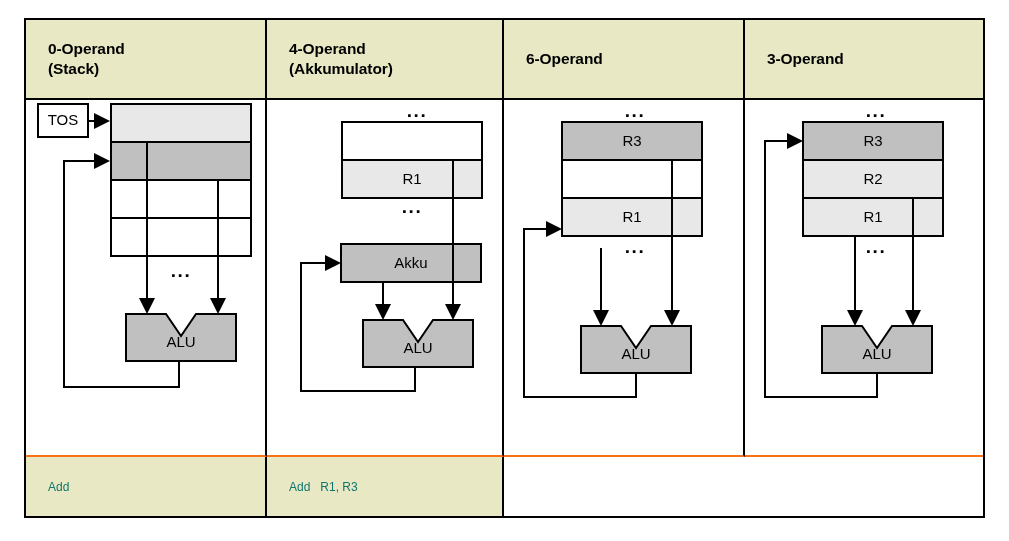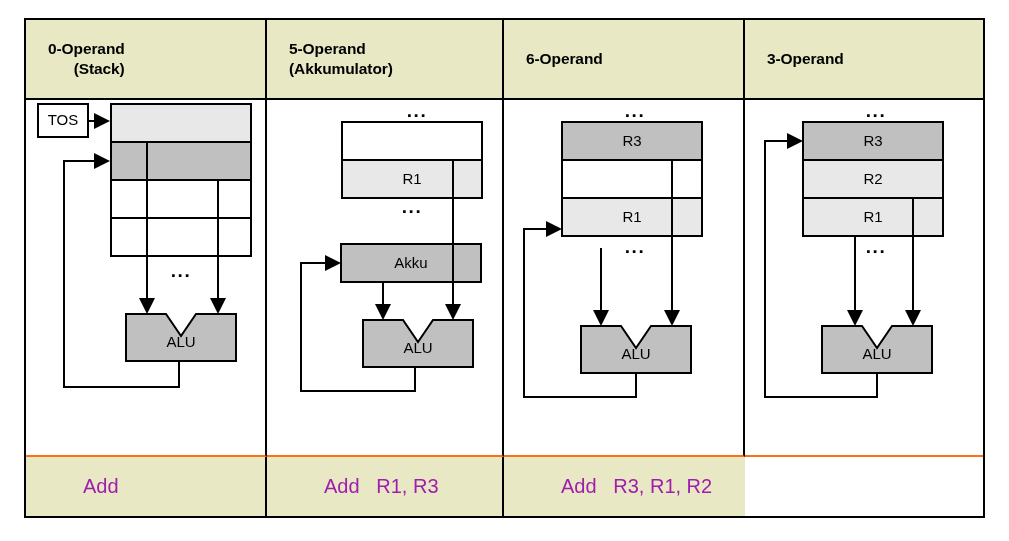--- a/index.html
+++ b/index.html
@@ -7,24 +7,24 @@
   #root{position:relative;width:1009px;height:541px;}
   .table-wrap{position:absolute;left:24px;top:18px;width:961px;height:500px;
        border:2px solid #000;box-sizing:border-box;background:#fff;}
   .grid{display:grid;grid-template-columns:241px 237px 241px 238px;
         grid-template-rows:80px 357px 59px;width:100%;height:100%;}
   .cell{position:relative;box-sizing:border-box;border-right:2px solid #000;overflow:hidden;}
   .cell.last{border-right:none;}
   .hdr{background:#e8e9c4;border-bottom:2px solid #000;display:flex;align-items:center;}
   .hdr-txt{font-size:15.5px;font-weight:bold;color:#000;line-height:1.28;padding-left:22px;
            letter-spacing:-0.1px;}
-  .hdr-l2{display:block;text-align:right;}
+  .hdr-l2{display:block;}
   .diag{background:#ffffff;border-bottom:2px solid #f97316;}
   .foot{background:#e8e9c4;display:flex;align-items:center;}
-  .foot-txt{font-size:20px;color:#a21caf;padding-left:22px;white-space:pre;margin-left:35px;}
+  .foot-txt{font-size:12px;color:#0f766e;padding-left:22px;white-space:pre;}
   svg{display:block;}
   .bx{stroke:#000;stroke-width:2;}
   .ln{stroke:#000;stroke-width:2;fill:none;}
   .lbl{font-family:"Liberation Sans",sans-serif;font-size:15px;fill:#000;
        text-anchor:middle;dominant-baseline:middle;}
   .dots{font-family:"Liberation Sans",sans-serif;font-size:19px;font-weight:bold;fill:#000;
         text-anchor:middle;dominant-baseline:middle;letter-spacing:1.5px;}
   .tos{font-family:"Liberation Sans",sans-serif;font-size:15px;fill:#000;
        text-anchor:middle;dominant-baseline:middle;}
 </style>
@@ -36,21 +36,21 @@
     <div class="grid">
 
       <div class="cell hdr">
         <div class="hdr-txt">
           <span class="hdr-l1">0-Operand</span>
           <span class="hdr-l2">(Stack)</span>
         </div>
       </div>
       <div class="cell hdr">
         <div class="hdr-txt">
-          <span class="hdr-l1">5-Operand</span>
+          <span class="hdr-l1">4-Operand</span>
           <span class="hdr-l2">(Akkumulator)</span>
         </div>
       </div>
       <div class="cell hdr">
         <div class="hdr-txt">
           <span class="hdr-l1">6-Operand</span>
           <span class="hdr-l2"></span>
         </div>
       </div>
       <div class="cell hdr last">
@@ -175,19 +175,16 @@
           <text class="lbl" x="132" y="255">ALU</text>
         </svg>
       </div>
 
       <div class="cell foot">
         <div class="foot-txt">Add</div>
       </div>
       <div class="cell foot">
         <div class="foot-txt">Add   R1, R3</div>
       </div>
-      <div class="cell foot last">
-        <div class="foot-txt">Add   R3, R1, R2</div>
-      </div>
 
     </div>
   </div>
 </div>
 
 </body></html>

